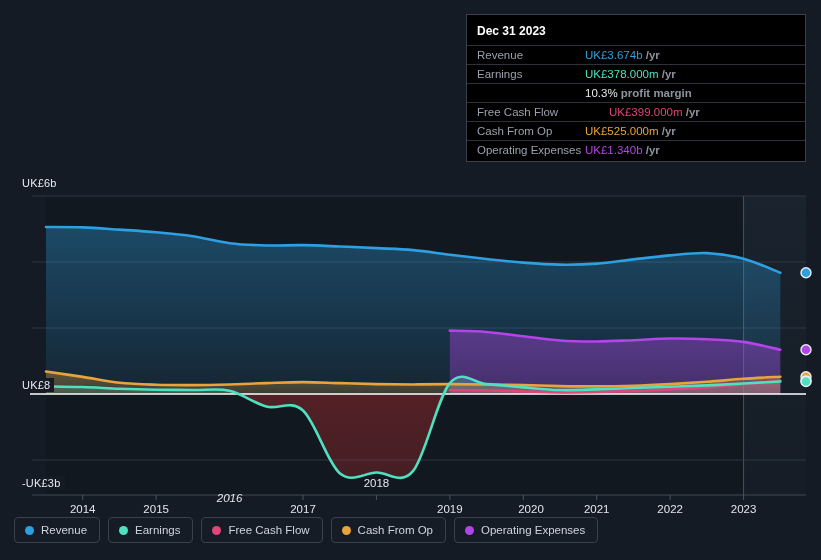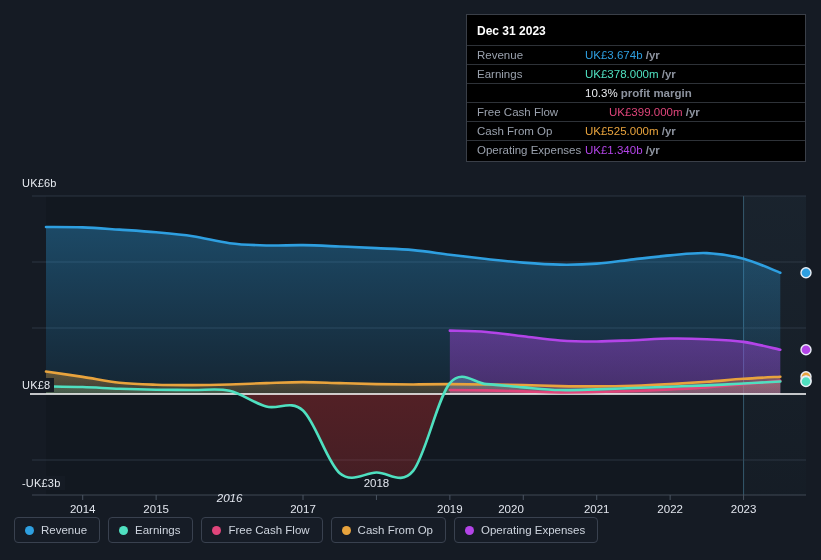--- a/index.html
+++ b/index.html
@@ -118,21 +118,21 @@
         <div class="ylab" style="left: 22px; top: 360px;">UK£8</div>
         <div class="ylab" style="left: 22px; top: 458px;">-UK£3b</div>
       </div>
     <div id="xLabels">
         <div class="xlab" style="left: 57.715px; top: 485px; width: 50px;">2014</div>
         <div class="xlab" style="left: 131.145px; top: 485px; width: 50px;">2015</div>
         <div class="xlab" style="left: 204.575px; top: 474px; width: 50px; font-style: italic;">2016</div>
         <div class="xlab" style="left: 278.005px; top: 485px; width: 50px;">2017</div>
         <div class="xlab" style="left: 351.435px; top: 459px; width: 50px;">2018</div>
         <div class="xlab" style="left: 424.865px; top: 485px; width: 50px;">2019</div>
-        <div class="xlab" style="left: 486px; top: 485px; width: 50px;">2020</div>
+        <div class="xlab" style="left: 506px; top: 485px; width: 50px;">2020</div>
         <div class="xlab" style="left: 571.725px; top: 485px; width: 50px;">2021</div>
         <div class="xlab" style="left: 645.155px; top: 485px; width: 50px;">2022</div>
         <div class="xlab" style="left: 718.585px; top: 485px; width: 50px;">2023</div>
       </div>
   </div>
 
   <div id="tooltip">
     <div class="tt-date">Dec 31 2023</div>
     <div id="ttRows">
         <div class="tt-row">

